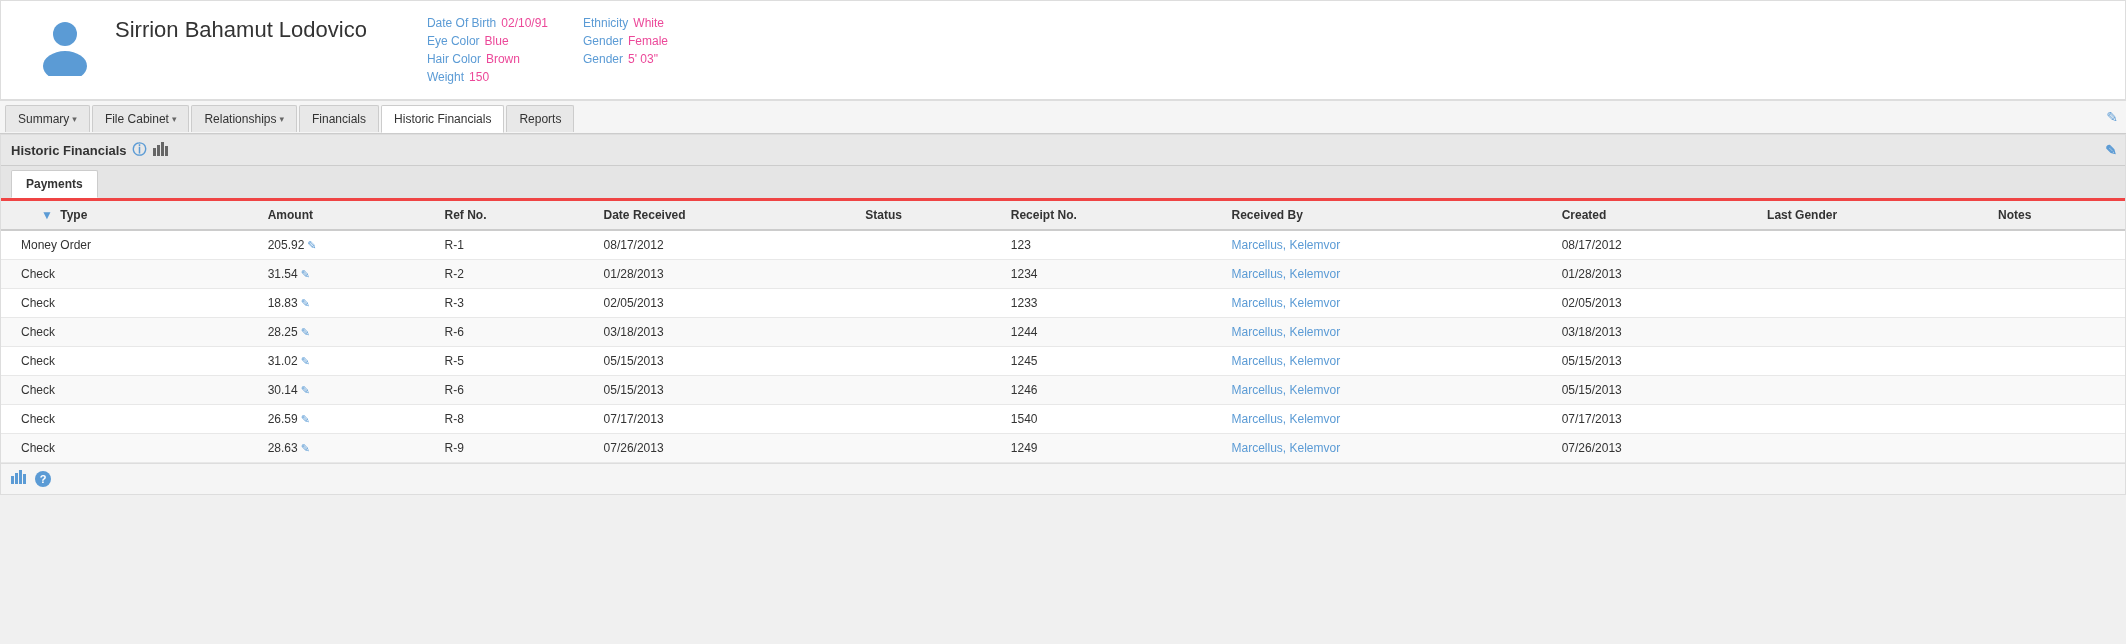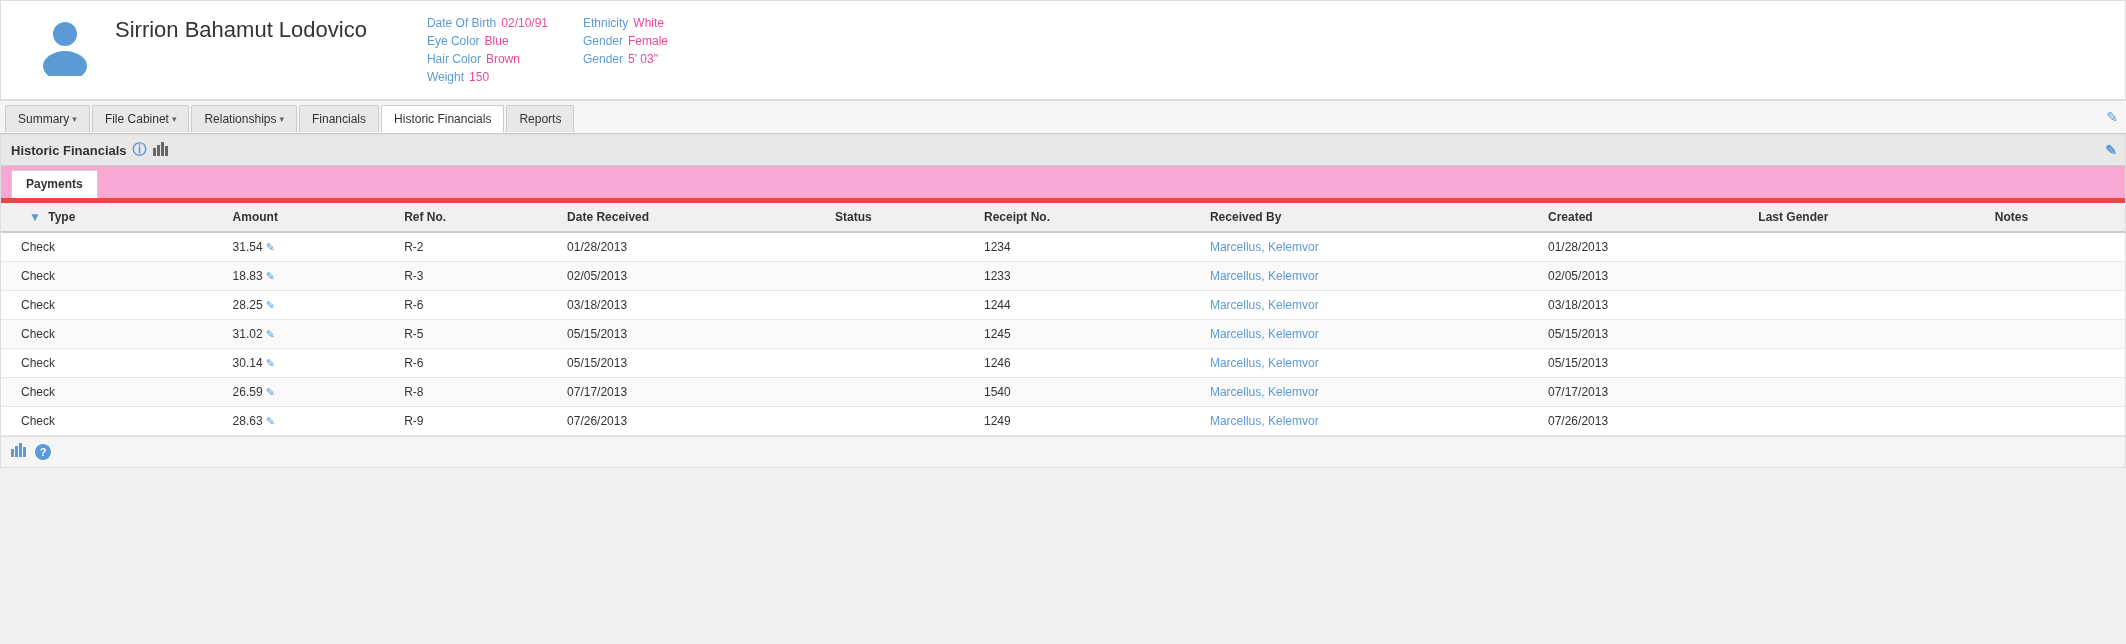--- a/index.html
+++ b/index.html
@@ -123,22 +123,22 @@
       right: 8px;
       top: 50%;
       transform: translateY(-50%);
       color: #5b9bd5;
       font-size: 14px;
       cursor: pointer;
     }
 
     
     .sub-tabs {
-      background: #f9a8d4;
-      border-bottom: 5px solid #ef4444;
+      background: #e5e5e5;
+      border-bottom: 3px solid #ef4444;
       padding: 0 10px;
       display: flex;
       gap: 0;
     }
     .sub-tab {
       padding: 6px 14px;
       border: 1px solid #ccc;
       border-bottom: none;
       background: #fff;
       cursor: pointer;
@@ -169,21 +169,21 @@
     }
     .data-table thead th {
       padding: 7px 10px;
       text-align: left;
       font-weight: bold;
       color: #333;
       white-space: nowrap;
       border-right: none;
     }
     .data-table thead th:first-child {
-      padding-left: 28px;
+      padding-left: 40px;
     }
     .data-table tbody tr {
       border-bottom: 1px solid #e8e8e8;
     }
     .data-table tbody tr:nth-child(even) {
       background: #f9f9f9;
     }
     .data-table tbody td {
       padding: 7px 10px;
       color: #333;
@@ -332,20 +332,32 @@
           <th>Date Received</th>
           <th>Status</th>
           <th>Receipt No.</th>
           <th>Received By</th>
           <th>Created</th>
           <th>Last Gender</th>
           <th>Notes</th>
         </tr>
       </thead>
       <tbody id="table-body">
+      <tr>
+            <td>Money Order</td>
+            <td>205.92<span class="edit-icon-small">✎</span></td>
+            <td>R-1</td>
+            <td>08/17/2012</td>
+            <td></td>
+            <td>123</td>
+            <td><span class="link-text">Marcellus, Kelemvor</span></td>
+            <td>08/17/2012</td>
+            <td></td>
+            <td></td>
+          </tr>
           <tr>
             <td>Check</td>
             <td>31.54<span class="edit-icon-small">✎</span></td>
             <td>R-2</td>
             <td>01/28/2013</td>
             <td></td>
             <td>1234</td>
             <td><span class="link-text">Marcellus, Kelemvor</span></td>
             <td>01/28/2013</td>
             <td></td>

